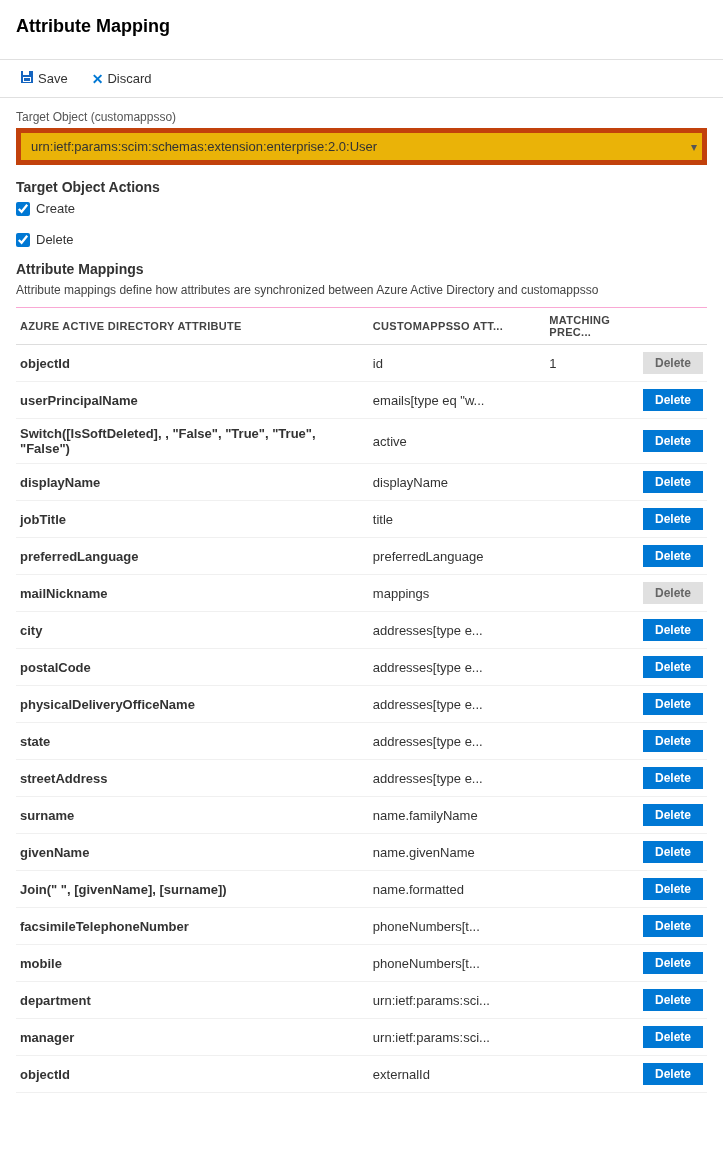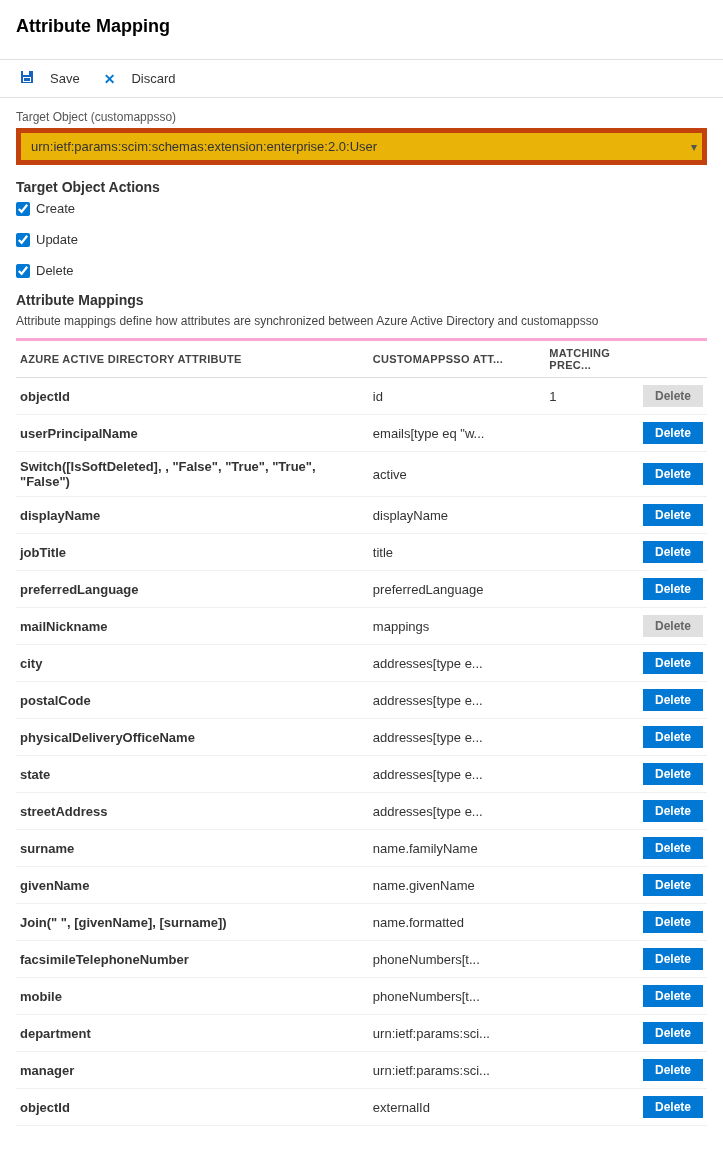--- a/index.html
+++ b/index.html
@@ -23,21 +23,21 @@
     .toolbar {
       display: flex;
       gap: 16px;
       align-items: center;
       padding: 8px 16px;
       border-bottom: 1px solid #e0e0e0;
     }
     .toolbar-btn {
       display: flex;
       align-items: center;
-      gap: 16px;
+      gap: 4px;
       background: none;
       border: none;
       cursor: pointer;
       font-size: 13px;
       color: #333;
       padding: 2px 4px;
     }
     .main-content {
       padding: 12px 16px;
     }
@@ -101,21 +101,21 @@
     .section-description {
       font-size: 12px;
       color: #444;
       margin-bottom: 10px;
     }
     .mappings-table {
       width: 100%;
       border-collapse: collapse;
     }
     .mappings-table thead tr {
-      border-top: 3px solid #f9a8d4;
+      border-top: 1px solid #f9a8d4;
       border-bottom: 1px solid #ddd;
     }
     .mappings-table thead th {
       font-size: 11px;
       font-weight: 700;
       color: #444;
       text-transform: uppercase;
       padding: 6px 4px;
       text-align: left;
       letter-spacing: 0.3px;
@@ -189,24 +189,20 @@
 
   <div class="field-group">
     <div class="section-title">Target Object Actions</div>
     <div class="checkbox-group">
       <label class="checkbox-item">
         <input type="checkbox" checked="" style="">
         <span>Create</span>
       </label>
       <label class="checkbox-item">
         <input type="checkbox" checked="" style="">
-        <span>Update</span>
-      </label>
-      <label class="checkbox-item">
-        <input type="checkbox" checked="" style="">
         <span>Delete</span>
       </label>
     </div>
   </div>
 
   <div class="attribute-mappings-section">
     <div class="section-title">Attribute Mappings</div>
     <div class="section-description">Attribute mappings define how attributes are synchronized between Azure Active Directory and customappsso</div>
 
     <table class="mappings-table">

